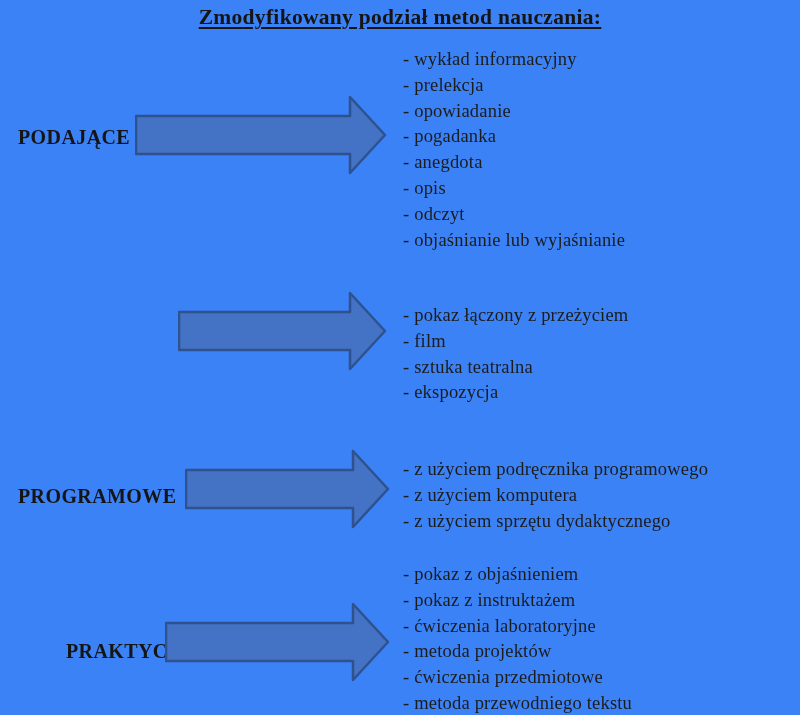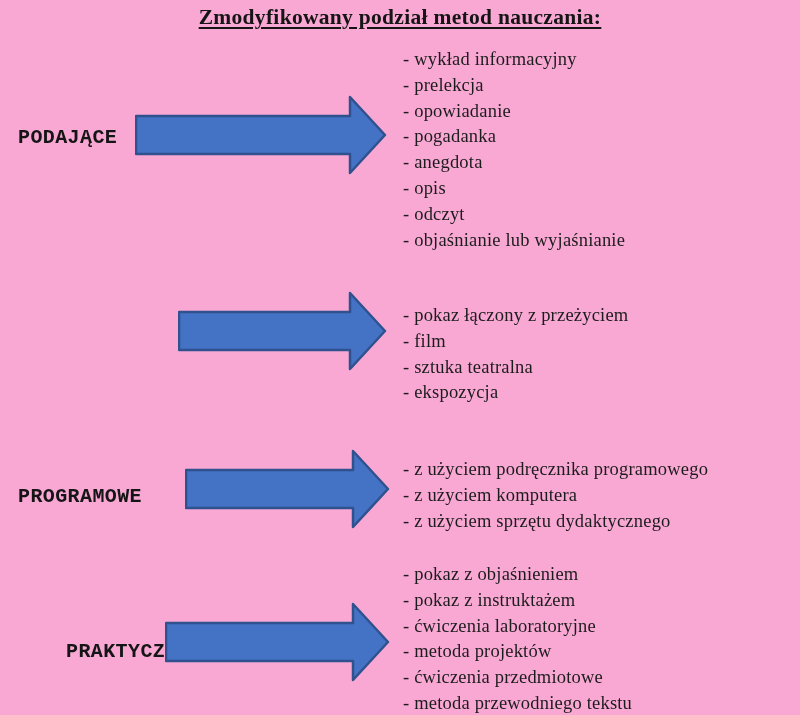--- a/index.html
+++ b/index.html
@@ -4,21 +4,21 @@
 <style>
   html, body {
     margin: 0;
     padding: 0;
     background: #ffffff;
   }
   .canvas {
     position: relative;
     width: 800px;
     height: 715px;
-    background: #f9a8d4;
+    background: #3b82f6;
     font-family: "Liberation Serif", serif;
     color: #1c1c1c;
     overflow: hidden;
   }
   .title {
     position: absolute;
     top: 5px;
     left: 0;
     width: 100%;
     margin: 0;
@@ -32,21 +32,20 @@
     color: #151515;
   }
   .section-label {
     position: absolute;
     left: 18px;
     font-size: 20px;
     font-weight: bold;
     letter-spacing: 0.4px;
     color: #151515;
     white-space: nowrap;
-    font-family: Liberation Mono, monospace;
   }
   .arrow {
     position: absolute;
     display: block;
   }
   .method-list {
     position: absolute;
     left: 403px;
     margin: 0;
     padding: 0;

